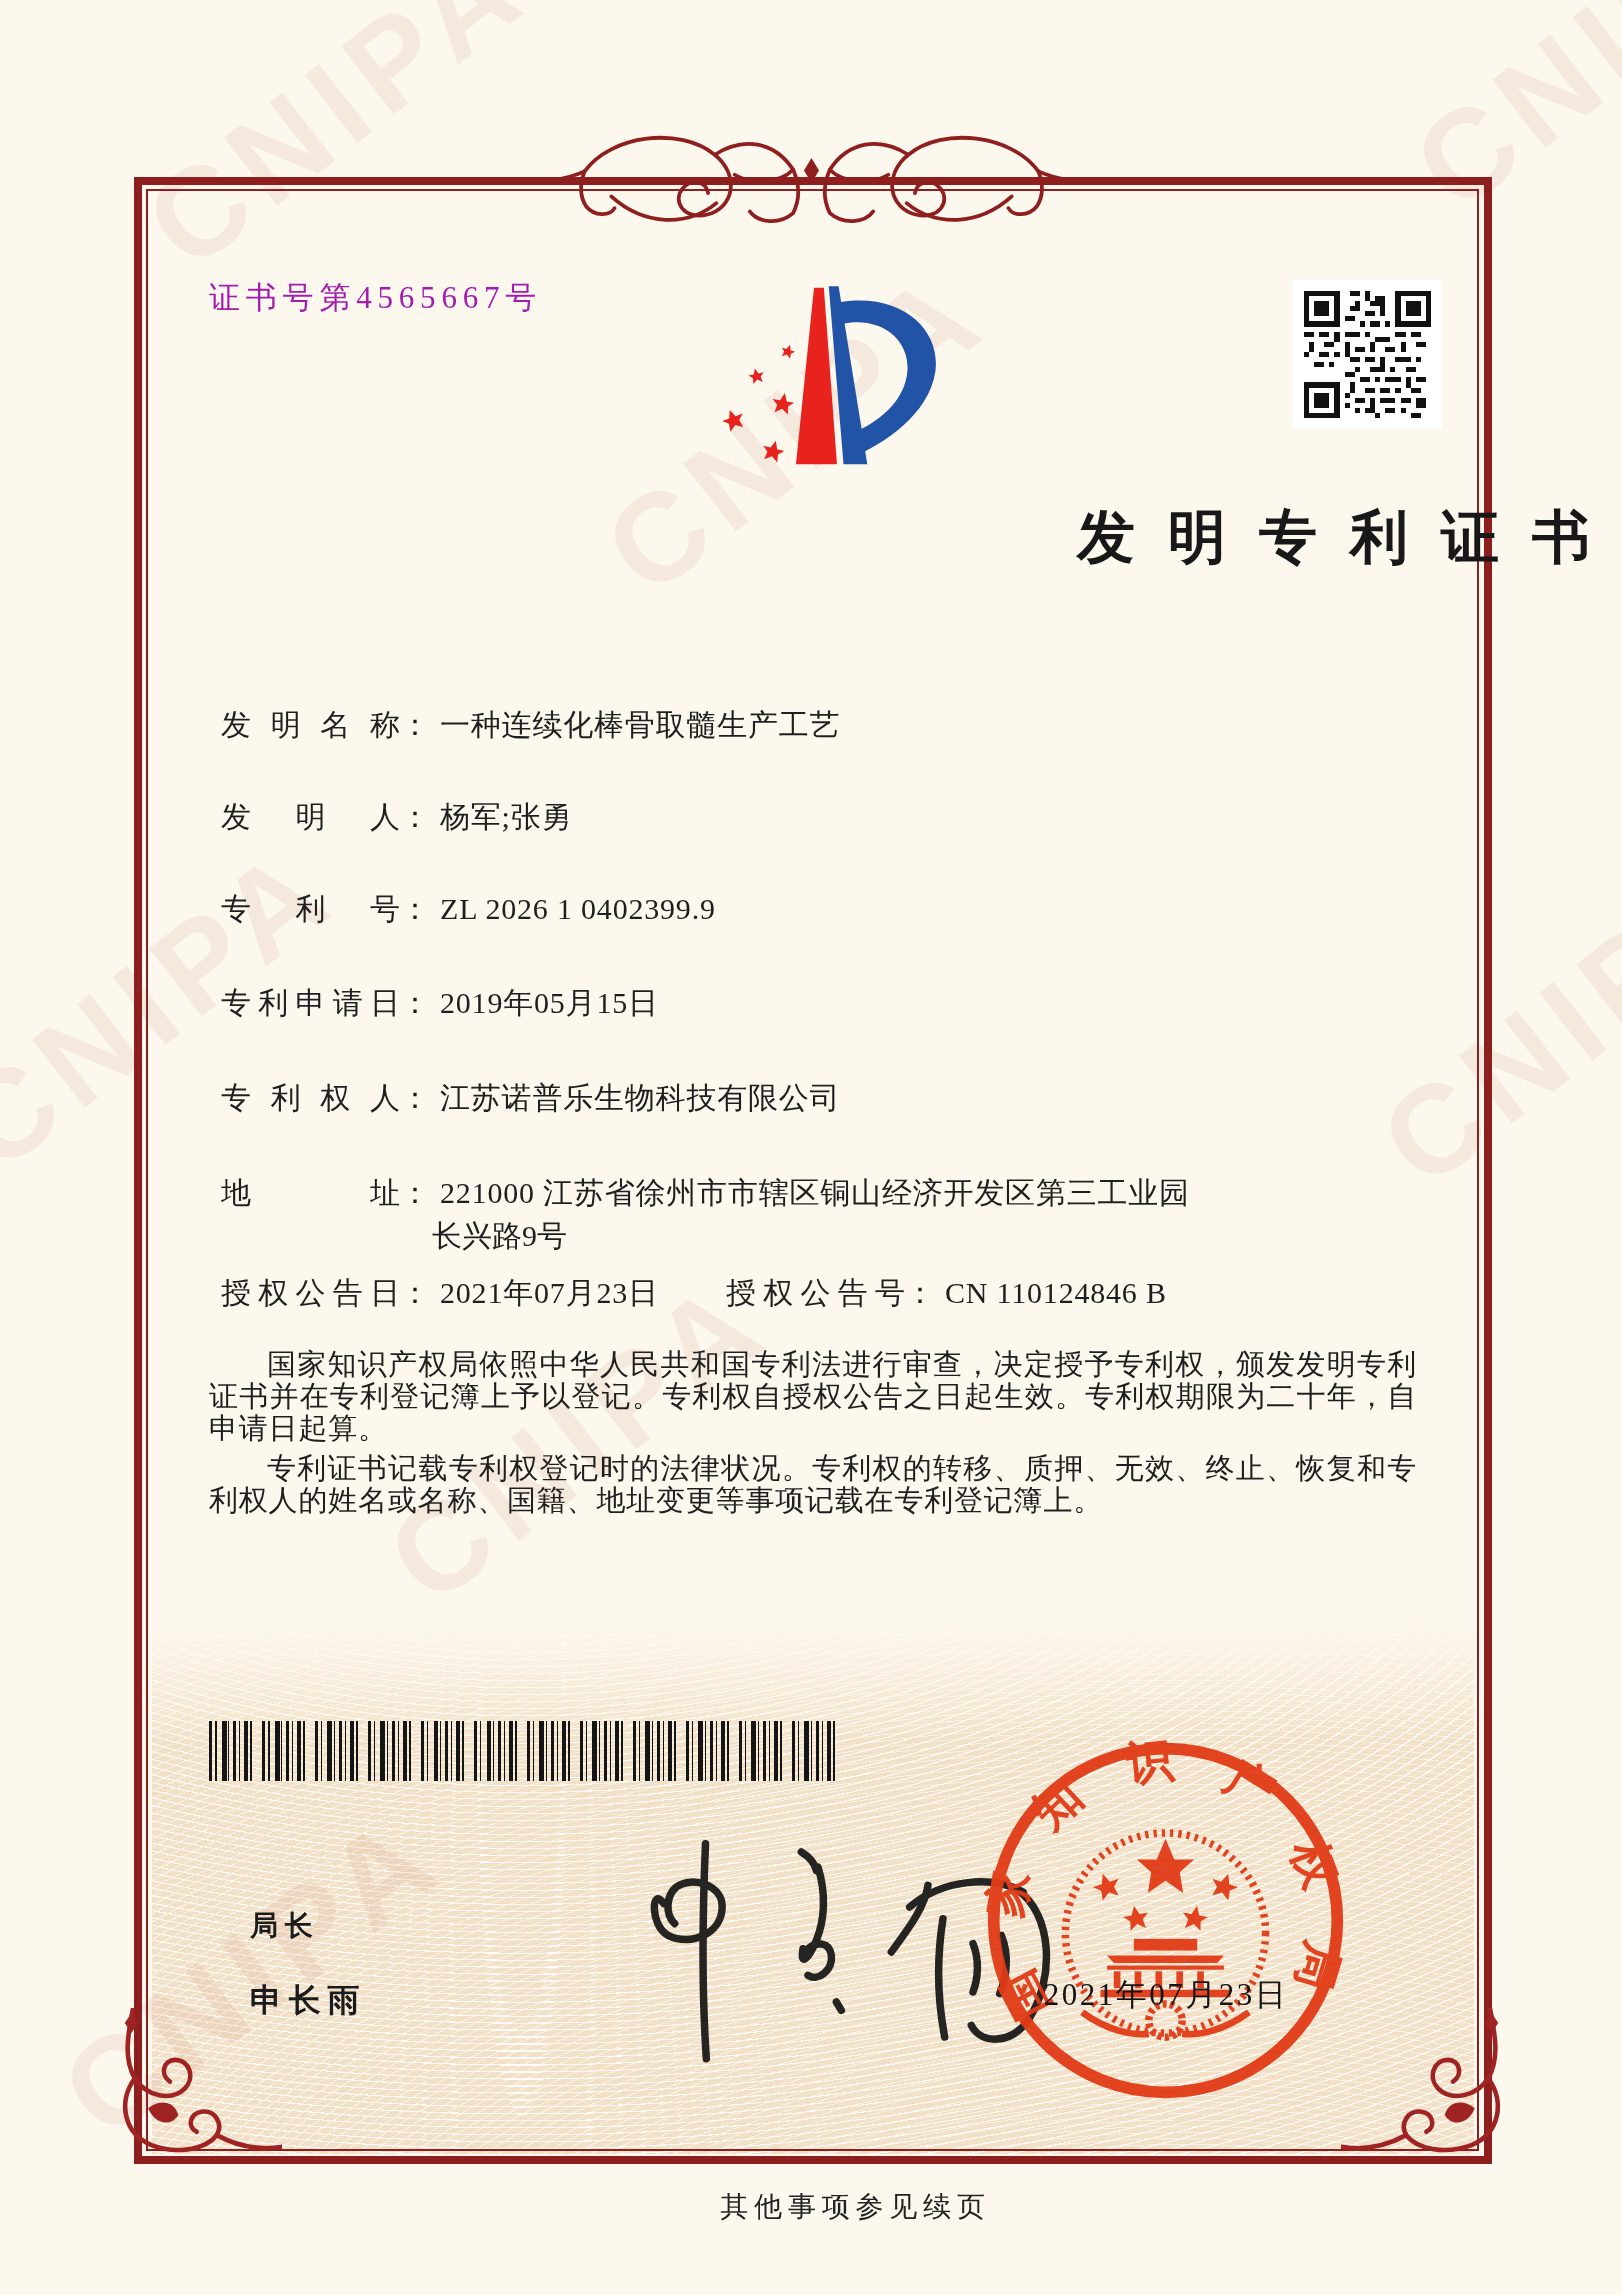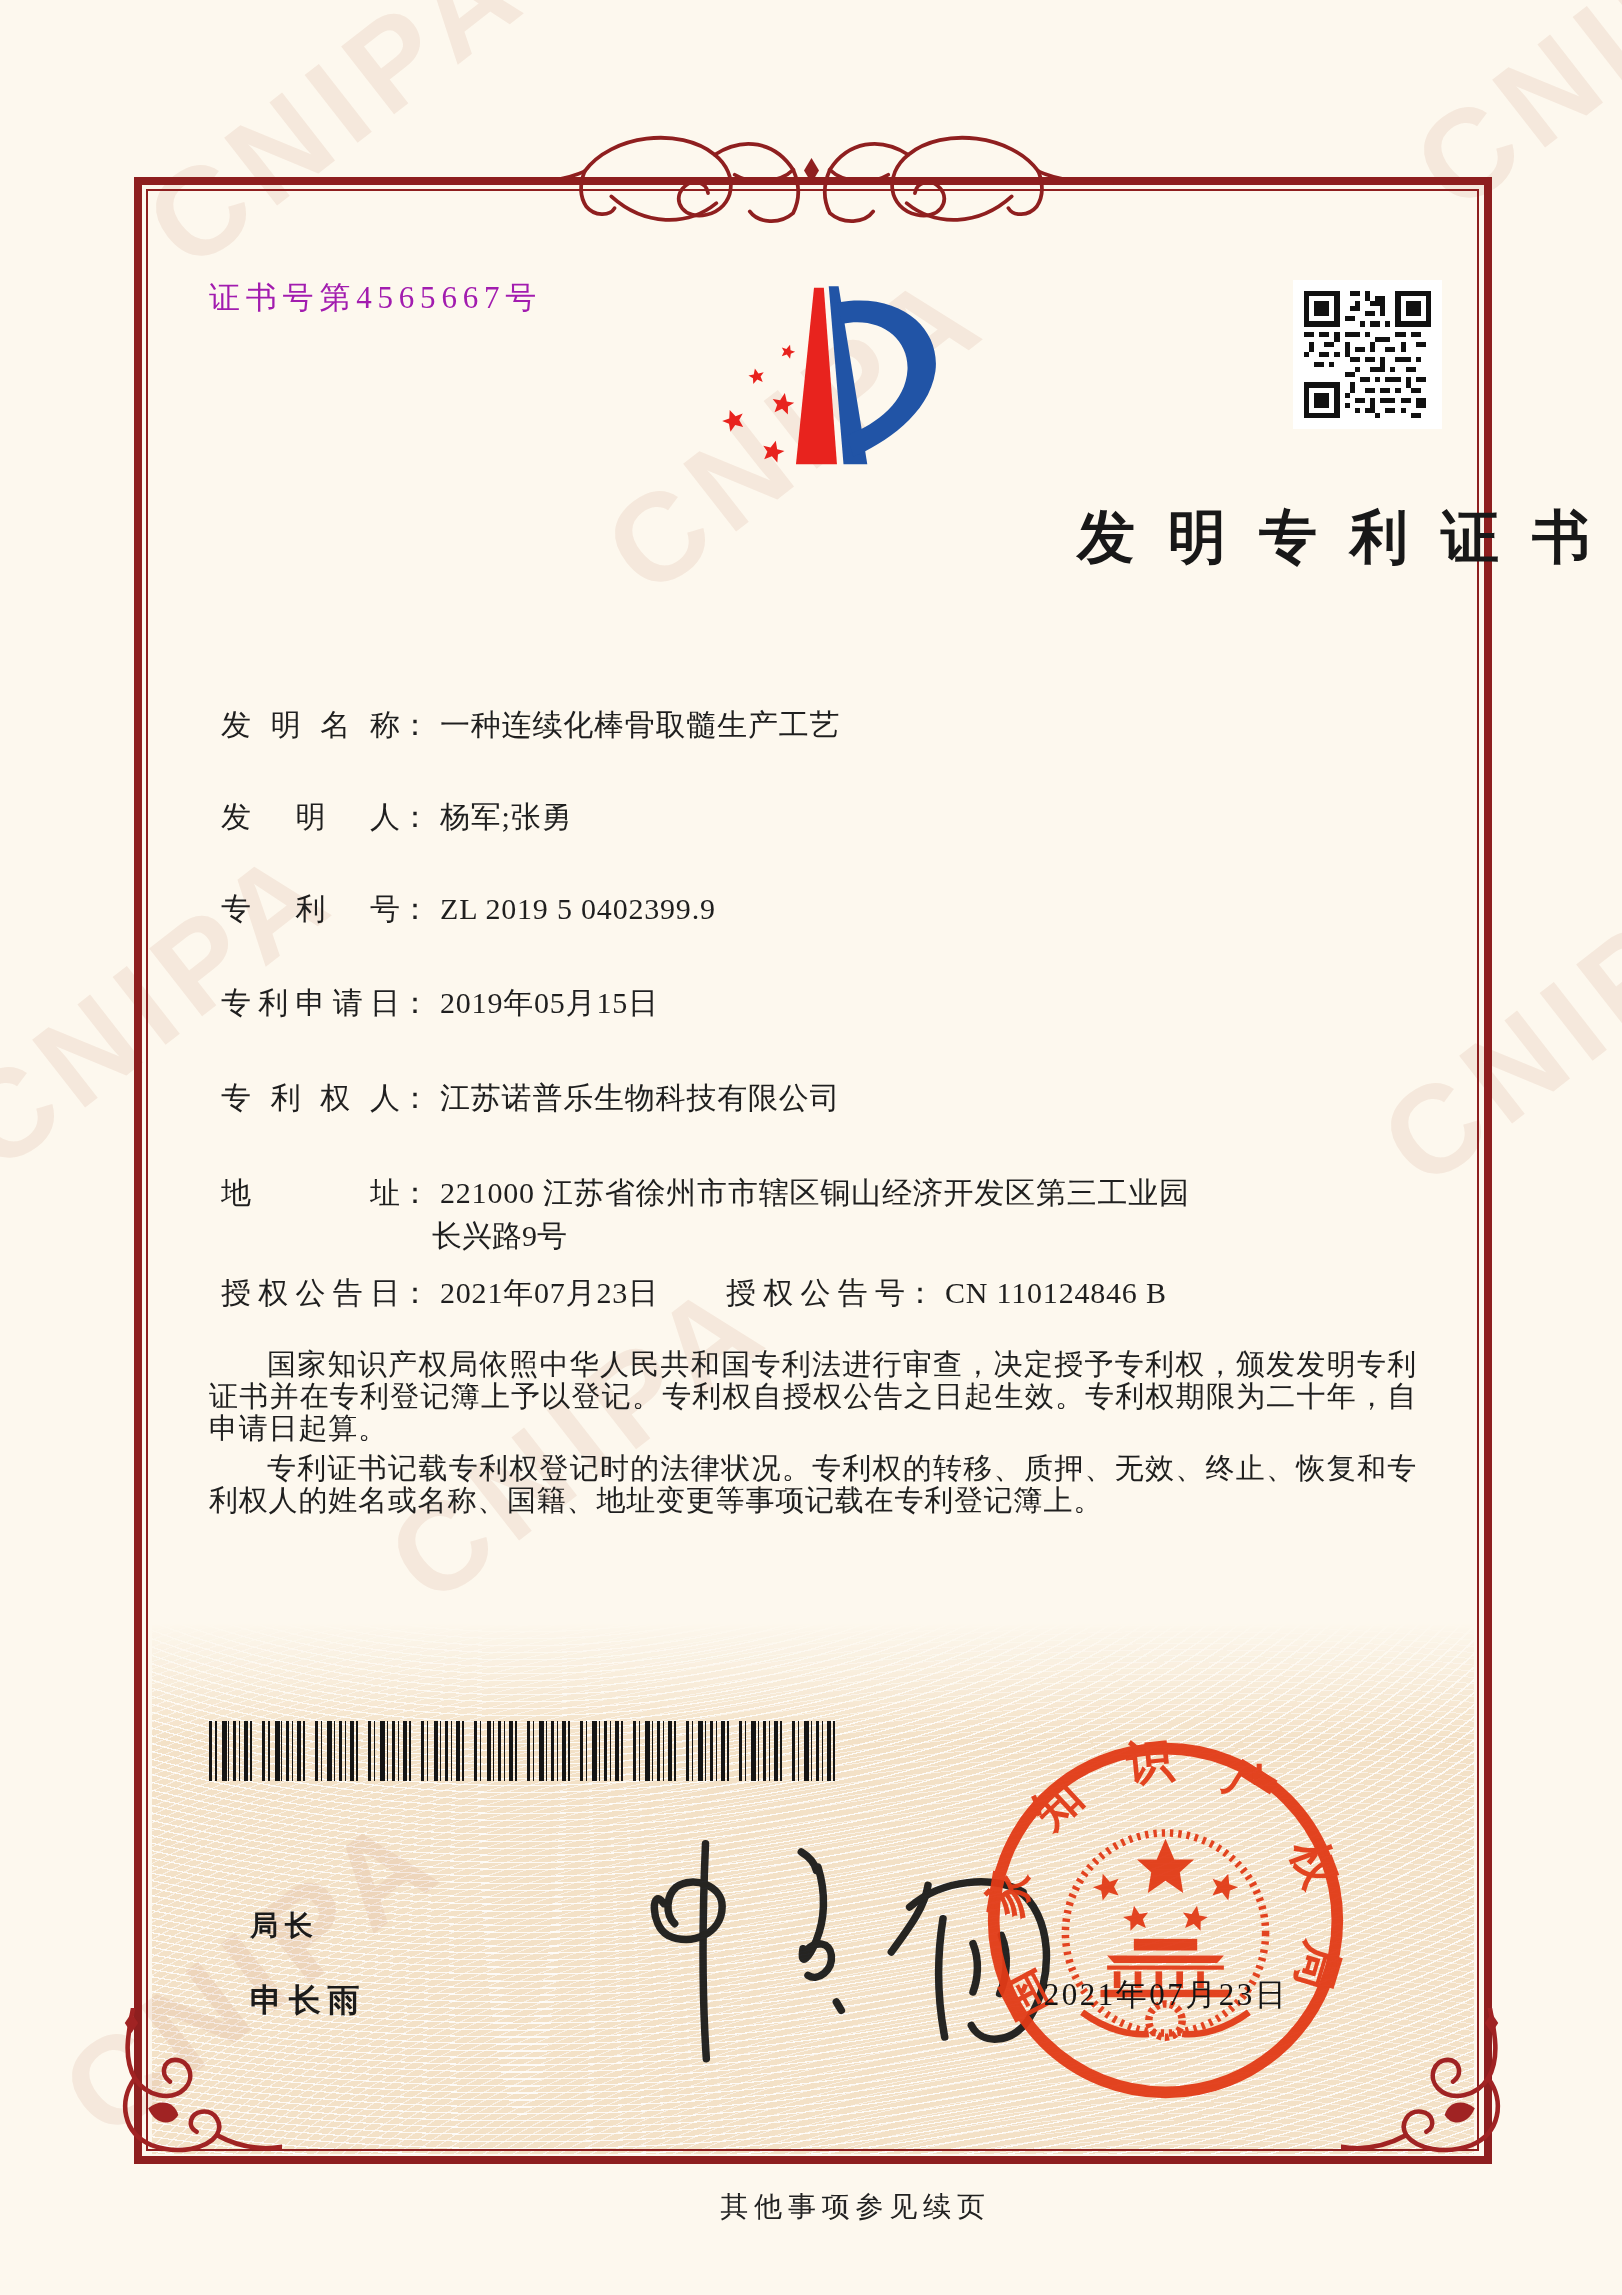--- a/index.html
+++ b/index.html
@@ -135,21 +135,21 @@
 
   <div class="title">发明专利证书</div>
 
   <div class="frow" style="top:705px">
     <span class="flabel">发明名称</span><span class="fcolon">：</span><span class="fval">一种连续化棒骨取髓生产工艺</span>
   </div>
   <div class="frow" style="top:797px">
     <span class="flabel">发明人</span><span class="fcolon">：</span><span class="fval">杨军;张勇</span>
   </div>
   <div class="frow" style="top:889px">
-    <span class="flabel">专利号</span><span class="fcolon">：</span><span class="fval">ZL 2019 5 0402399.9</span>
+    <span class="flabel">专利号</span><span class="fcolon">：</span><span class="fval">ZL 2026 1 0402399.9</span>
   </div>
   <div class="frow" style="top:983px">
     <span class="flabel">专利申请日</span><span class="fcolon">：</span><span class="fval">2019年05月15日</span>
   </div>
   <div class="frow" style="top:1078px">
     <span class="flabel">专利权人</span><span class="fcolon">：</span><span class="fval">江苏诺普乐生物科技有限公司</span>
   </div>
   <div class="frow" style="top:1173px">
     <span class="flabel">地址</span><span class="fcolon">：</span><span class="fval">221000 江苏省徐州市市辖区铜山经济开发区第三工业园</span>
     <div class="addr2">长兴路9号</div>

